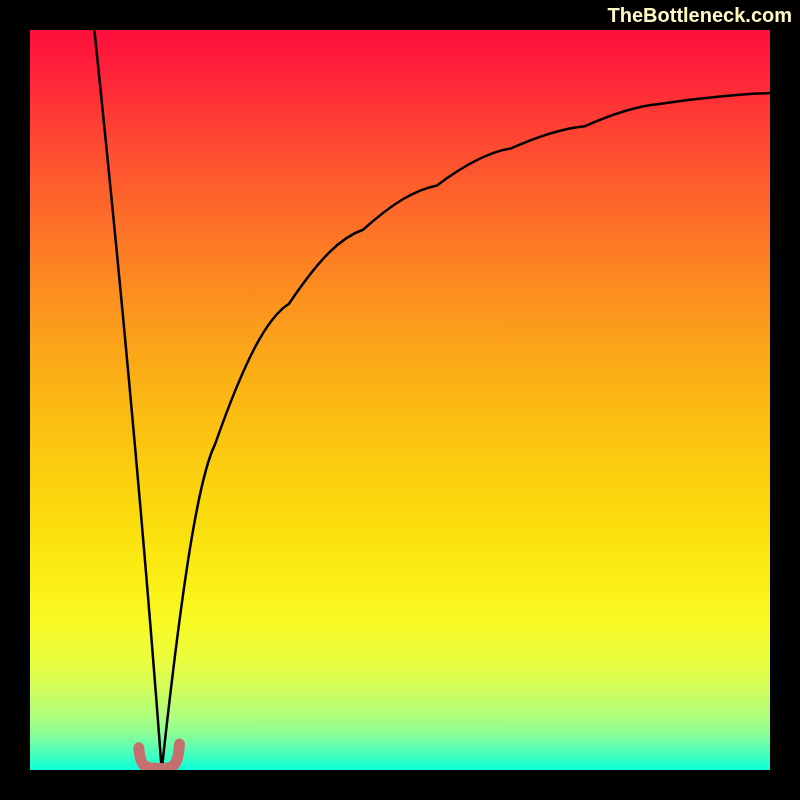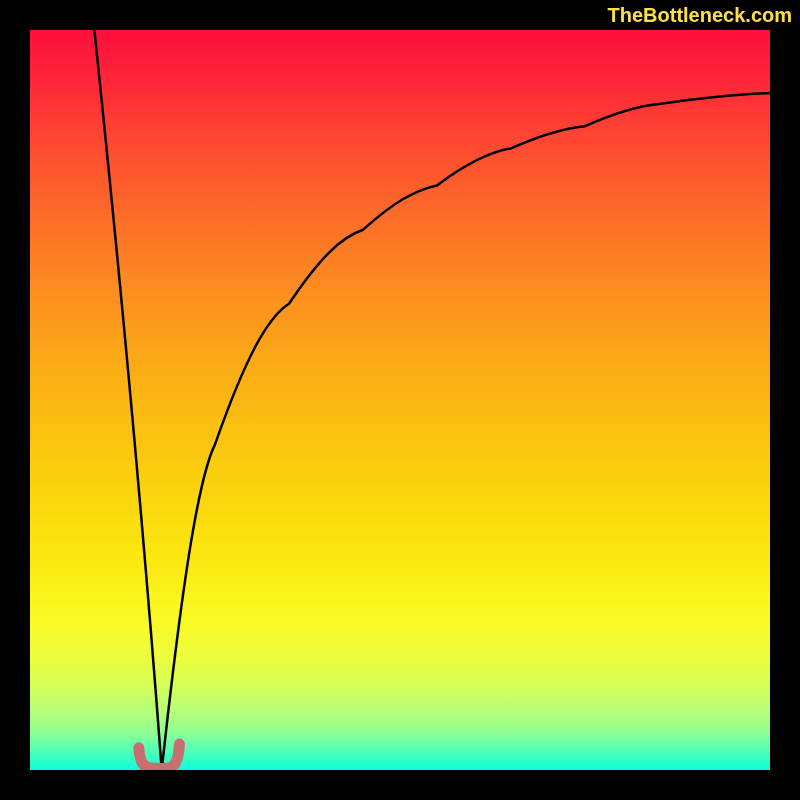--- a/index.html
+++ b/index.html
@@ -13,21 +13,21 @@
       background: #000000;
       position: relative;
     }
     .attribution {
       position: absolute;
       top: 4px;
       right: 8px;
       font-family: Arial, sans-serif;
       font-size: 20px;
       font-weight: bold;
-      color: #fde047;
+      color: #fef9c3;
       z-index: 10;
     }
     .plot-area {
       position: absolute;
       top: 30px;
       left: 30px;
       width: 740px;
       height: 740px;
       overflow: hidden;
     }

